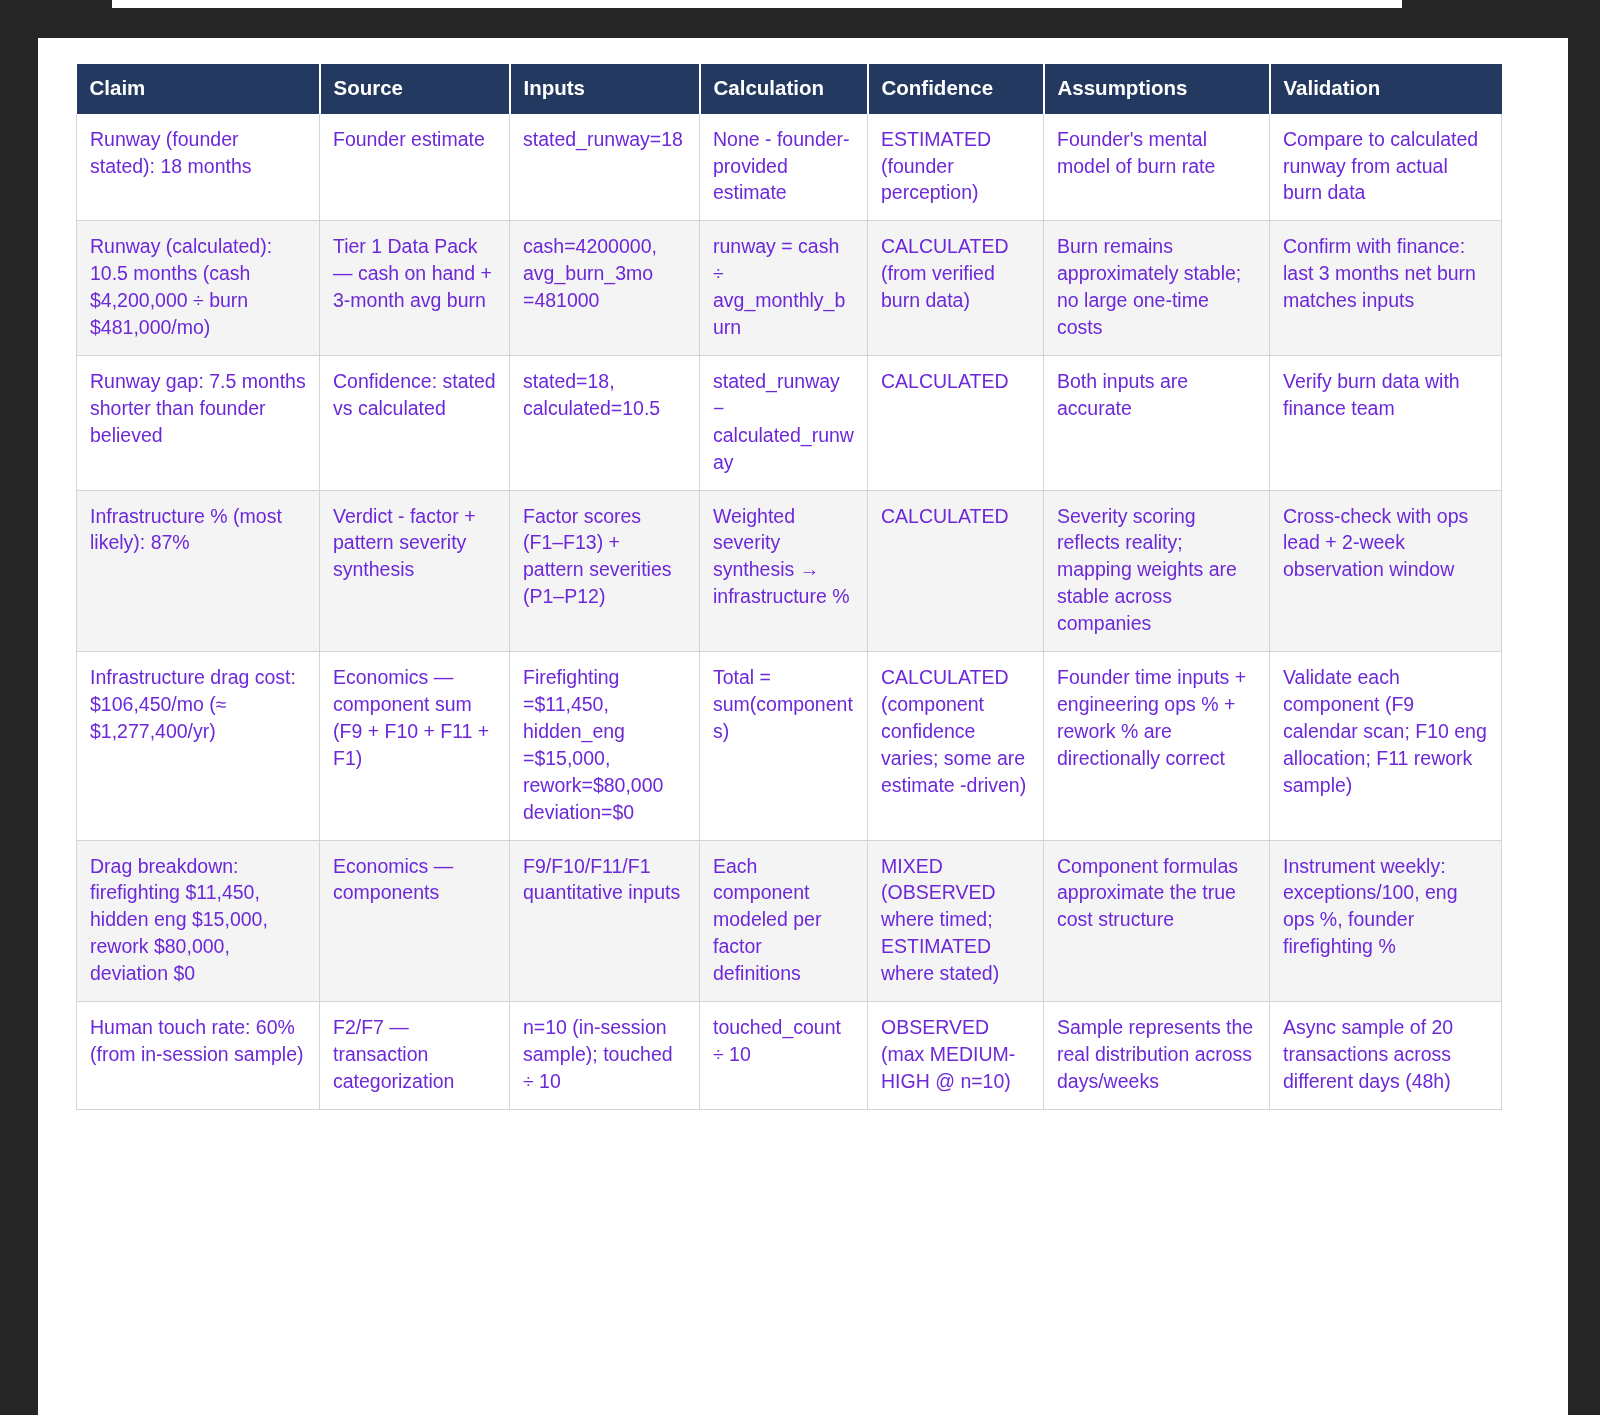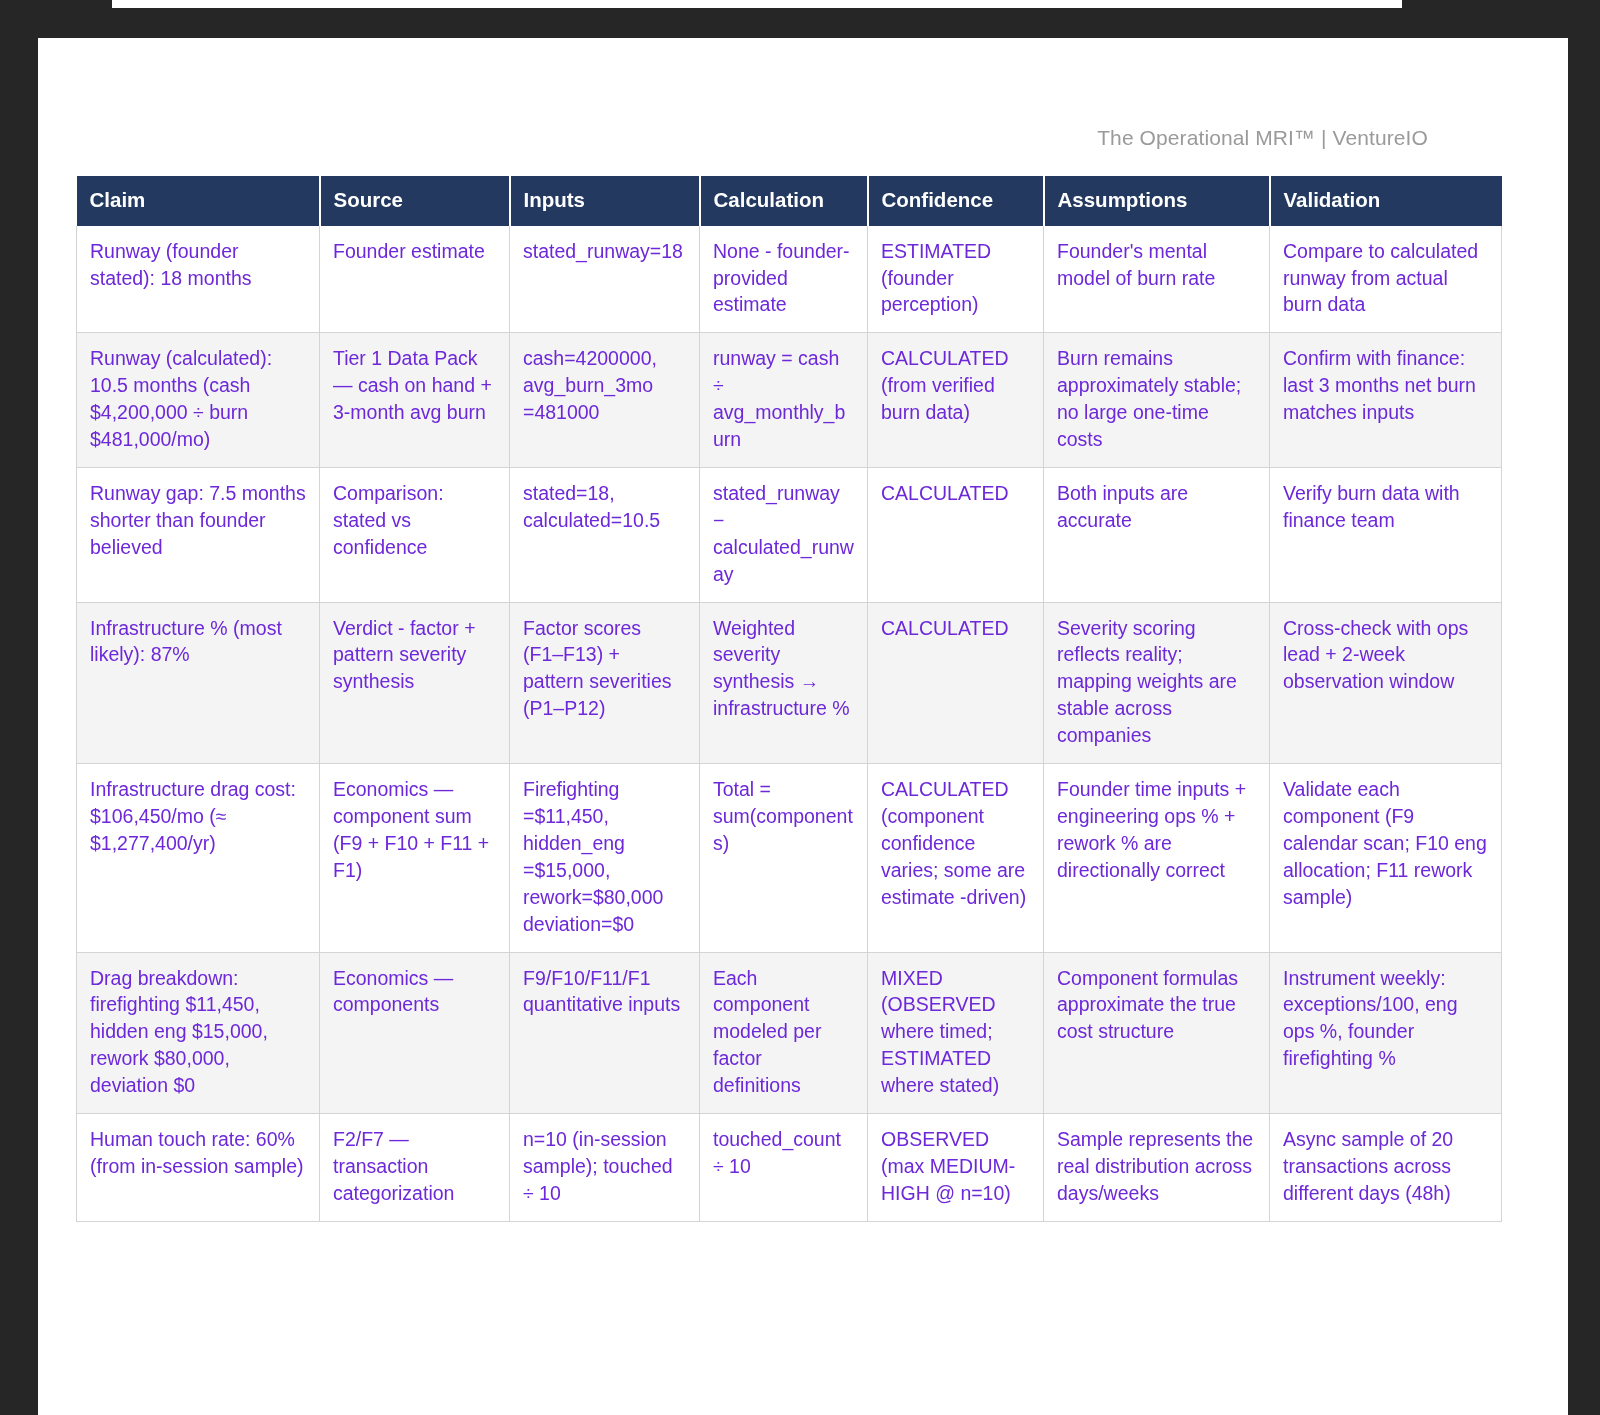--- a/index.html
+++ b/index.html
@@ -127,21 +127,20 @@
 </style>
 </head>
 <body>
 
 <div class="viewport-frame">
   <div class="top-sliver"></div>
 
   <div class="page">
     <div class="page-inner">
 
-      <div class="brand-line">The Operational MRI™ | VentureIO</div>
 
 
 
       <div class="table-wrap">
         <table class="ledger">
           <colgroup>
             <col class="c-claim">
               <col class="c-source">
               <col class="c-inputs">
             <col class="c-calc">
@@ -177,21 +176,21 @@
               <td>Tier 1 Data Pack — cash on hand + 3-month avg burn</td>
               <td>cash=4200000, avg_burn_3mo =481000</td>
               <td>runway = cash ÷ avg_monthly_burn</td>
               <td>CALCULATED (from verified burn data)</td>
               <td>Burn remains approximately stable; no large one-time costs</td>
               <td>Confirm with finance: last 3 months net burn matches inputs</td>
             </tr>
 
             <tr class="plain">
               <td>Runway gap: 7.5 months shorter than founder believed</td>
-              <td>Comparison: stated vs confidence</td>
+              <td>Confidence: stated vs calculated</td>
               <td>stated=18, calculated=10.5</td>
               <td>stated_runway − calculated_runway</td>
               <td>CALCULATED</td>
               <td>Both inputs are accurate</td>
               <td>Verify burn data with finance team</td>
             </tr>
 
             <tr class="alt">
               <td>Infrastructure % (most likely): 87%</td>
               <td>Verdict - factor + pattern severity synthesis</td>

